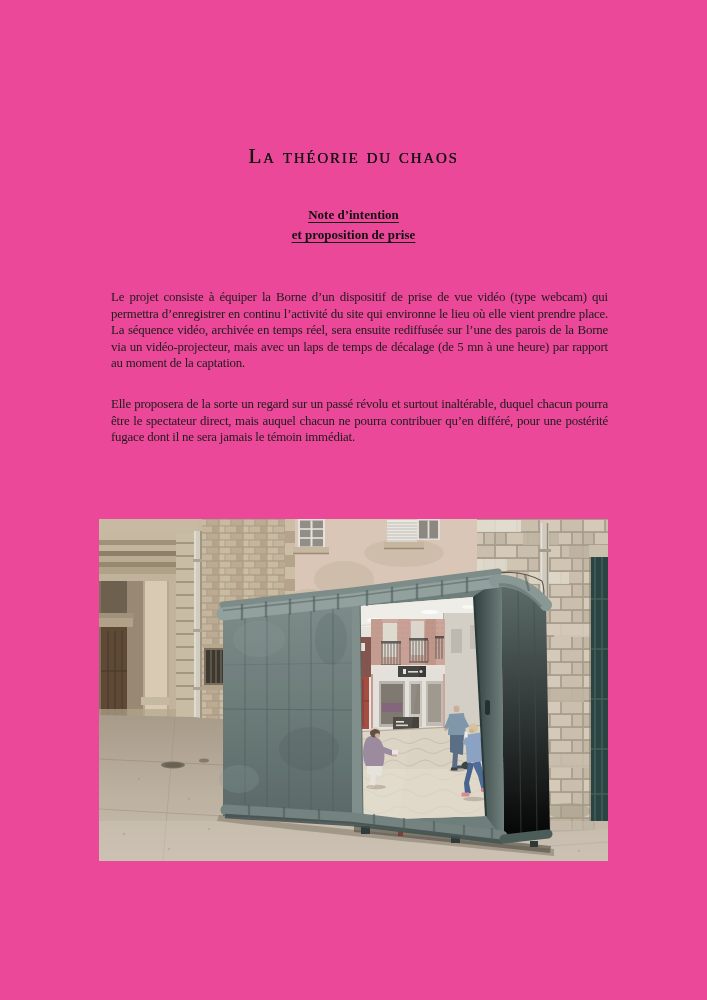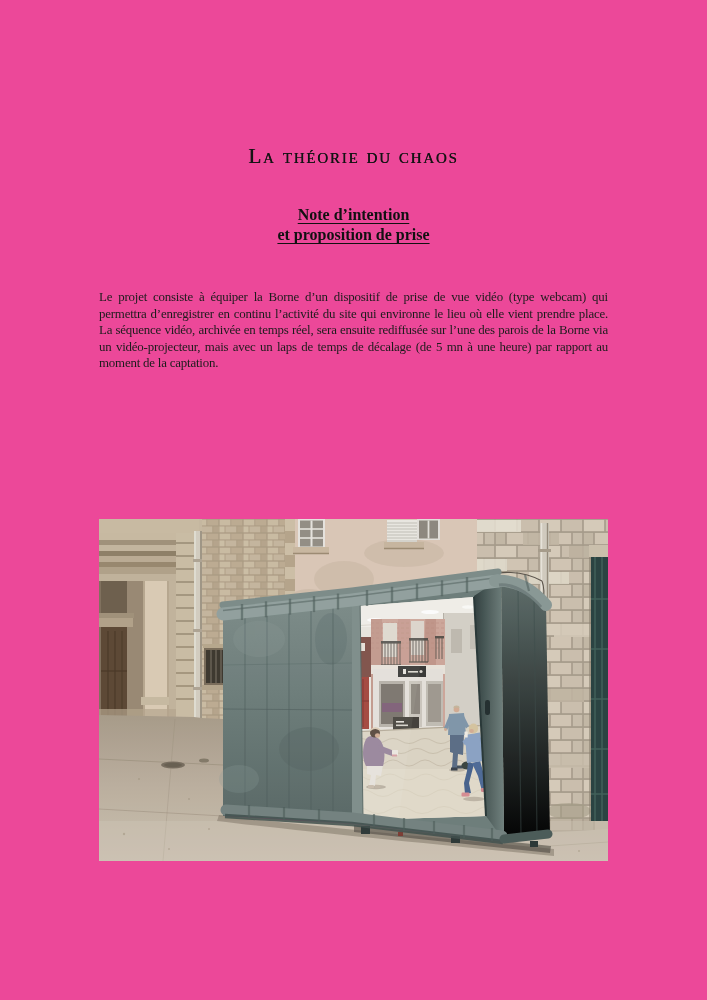--- a/index.html
+++ b/index.html
@@ -8,50 +8,51 @@
     margin:0 auto;overflow:hidden;
     font-family:"Liberation Serif", serif;color:#1b1b1b;
   }
   .title{
     position:absolute;top:130px;left:0;right:0;text-align:center;
     font-size:21px;font-variant:small-caps;letter-spacing:1.8px;
     font-weight:400;color:#141414;text-shadow:0.3px 0 0 #141414;
   }
   .subtitle{
     position:absolute;top:205px;left:0;right:0;text-align:center;
-    font-size:16px;font-weight:700;line-height:20px;color:#111111;
+    font-size:13px;font-weight:700;line-height:20px;color:#111111;
   }
   .subtitle .u{
     text-decoration:underline;text-decoration-thickness:1px;text-underline-offset:2.5px;
   }
   .bodytext{
     position:absolute;left:99px;top:289px;width:509px;
     font-size:12.9px;line-height:16.6px;text-align:justify;
     letter-spacing:-0.2px;color:#1c1c1c;
   }
-  .bodytext p{margin:0 0 24px 0;}
+  .bodytext p{margin:0 0 24px 12px;}
   .photo{
     position:absolute;left:99px;top:519px;width:509px;height:342px;margin:0;
   }
   .photo svg{display:block;}
 </style>
 </head>
 <body>
 
 <div class="page">
 
   <h1 class="title">La théorie du chaos</h1>
 
   <div class="subtitle">
     <div class="u">Note d’intention</div>
     <div class="u">et proposition de prise</div>
   </div>
 
   <div class="bodytext">
     <p>Le projet consiste à équiper la Borne d’un dispositif de prise de vue vidéo (type webcam) qui permettra d’enregistrer en continu l’activité du site qui environne le lieu où elle vient prendre place. La séquence vidéo, archivée en temps réel, sera ensuite rediffusée sur l’une des parois de la Borne via un vidéo-projecteur, mais avec un laps de temps de décalage (de 5 mn à une heure) par rapport au moment de la captation.</p>
+    <p>Elle proposera de la sorte un regard sur un passé révolu et surtout inaltérable, duquel chacun pourra être le spectateur direct, mais auquel chacun ne pourra contribuer qu’en différé, pour une postérité fugace dont il ne sera jamais le témoin immédiat.</p>
   </div>
 
   <figure class="photo">
     <svg width="509" height="342" viewBox="0 0 509 342" xmlns="http://www.w3.org/2000/svg">
       <defs>
         <linearGradient id="gSide" x1="0" y1="0" x2="0" y2="1">
           <stop offset="0" stop-color="#7e8e8b"></stop>
             <stop offset="0.55" stop-color="#6a7a77"></stop>
             <stop offset="1" stop-color="#596967"></stop>
         </linearGradient>

